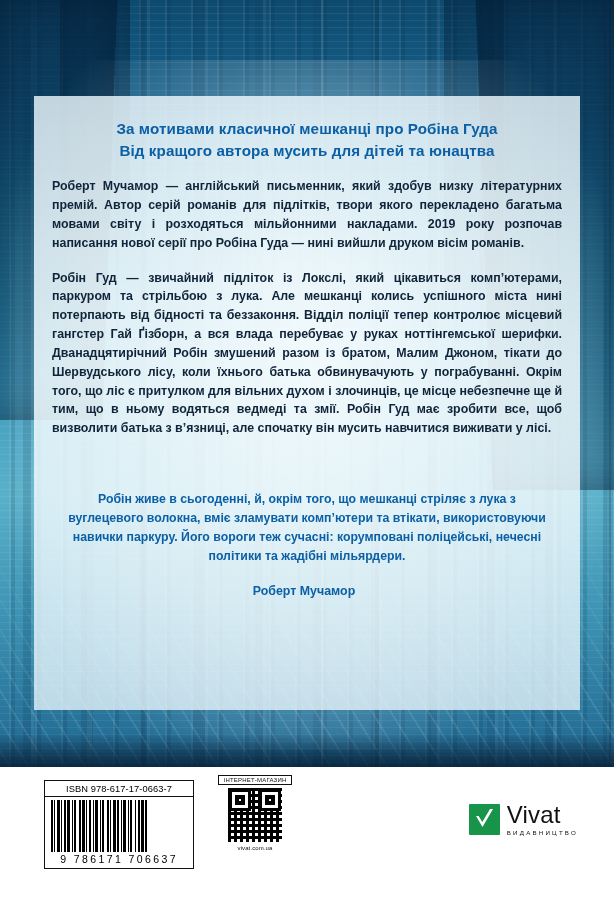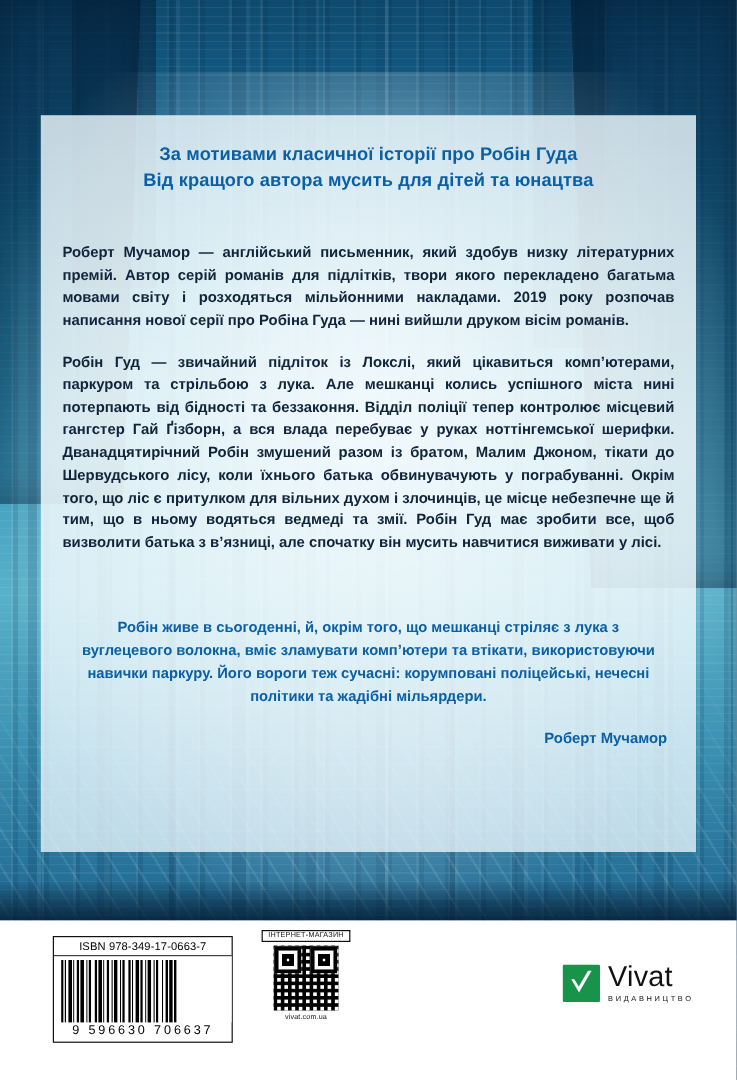--- a/index.html
+++ b/index.html
@@ -135,21 +135,21 @@
     text-align: center;
     color: #0b5fa5;
     font-weight: bold;
     font-size: 15.2px;
     line-height: 1.42;
     letter-spacing: 0.1px;
   }
   .headline .l2 { display: block; }
 
   .para {
-    margin-top: 40px;
+    margin-top: 16px;
     color: #10243a;
     font-size: 12.4px;
     line-height: 1.52;
     text-align: justify;
     font-weight: bold;
   }
   .para.second { margin-top: 16px; }
 
   .quote {
     margin-top: 52px;
@@ -158,21 +158,21 @@
     line-height: 1.55;
     text-align: center;
     font-weight: bold;
     padding: 0 8px;
   }
   .quote-author {
     margin-top: 18px;
     color: #0b5fa5;
     font-size: 12.4px;
     font-weight: bold;
-    text-align: right;
+    text-align: center;
     padding-right: 6px;
   }
 
   
   .bottom-strip {
     position: absolute;
     left: 0;
     right: 0;
     bottom: 0;
     height: 133px;
@@ -321,40 +321,40 @@
   <div class="corner-block cb3"></div>
   <div class="corner-block cb4"></div>
   <div class="bg-glow"></div>
   <div class="diag"></div>
   <div class="veil"></div>
   <div class="veil-soft"></div>
 
   <div class="content">
 
     <div class="headline">
-      <span>За мотивами класичної історії про Робін Гуда</span>
+      <span>За мотивами класичної мешканці про Робіна Гуда</span>
       <span class="l2">Від кращого автора мусить для дітей та юнацтва</span>
     </div>
 
     <p class="para">Роберт Мучамор — англійський письменник, який здобув низку літературних премій. Автор серій романів для підлітків, твори якого перекладено багатьма мовами світу і розходяться мільйонними накладами. 2019 року розпочав написання нової серії про Робіна Гуда — нині вийшли друком вісім романів.</p>
 
     <p class="para second">Робін Гуд — звичайний підліток із Локслі, який цікавиться комп’ютерами, паркуром та стрільбою з лука. Але мешканці колись успішного міста нині потерпають від бідності та беззаконня. Відділ поліції тепер контролює місцевий гангстер Гай Ґізборн, а вся влада перебуває у руках ноттінгемської шерифки. Дванадцятирічний Робін змушений разом із братом, Малим Джоном, тікати до Шервудського лісу, коли їхнього батька обвинувачують у пограбуванні. Окрім того, що ліс є притулком для вільних духом і злочинців, це місце небезпечне ще й тим, що в ньому водяться ведмеді та змії. Робін Гуд має зробити все, щоб визволити батька з в’язниці, але спочатку він мусить навчитися виживати у лісі.</p>
 
     <p class="quote">Робін живе в сьогоденні, й, окрім того, що мешканці стріляє з лука з вуглецевого волокна, вміє зламувати комп’ютери та втікати, використовуючи навички паркуру. Його вороги теж сучасні: корумповані поліцейські, нечесні політики та жадібні мільярдери.</p>
     <p class="quote-author">Роберт Мучамор</p>
 
   </div>
 
   <div class="dark-band"></div>
 
   <div class="bottom-strip">
     <div class="strip-inner">
 
       <div class="isbn-box">
-        <div class="isbn-text">ISBN 978-349-17-0663-7</div>
+        <div class="isbn-text">ISBN 978-617-17-0663-7</div>
         <div class="barcode">
           <i style="width:2px"></i>
             <i style="width:1px;background:#fff"></i>
             <i style="width:1px"></i>
           <i style="width:2px;background:#fff"></i>
             <i style="width:3px"></i>
             <i style="width:1px;background:#fff"></i>
           <i style="width:1px"></i>
             <i style="width:2px;background:#fff"></i>
             <i style="width:2px"></i>
@@ -398,21 +398,21 @@
             <i style="width:2px"></i>
             <i style="width:3px;background:#fff"></i>
           <i style="width:1px"></i>
             <i style="width:2px;background:#fff"></i>
             <i style="width:2px"></i>
           <i style="width:1px;background:#fff"></i>
             <i style="width:3px"></i>
             <i style="width:1px;background:#fff"></i>
           <i style="width:2px"></i>
         </div>
-        <div class="barcode-digits">9 596630 706637</div>
+        <div class="barcode-digits">9 786171 706637</div>
       </div>
 
       <div class="qr-box">
         <div class="qr-label">ІНТЕРНЕТ-МАГАЗИН</div>
         <div class="qr"></div>
         <div class="qr-url">vivat.com.ua</div>
       </div>
 
       <div class="logo">
         <div class="logo-mark">

